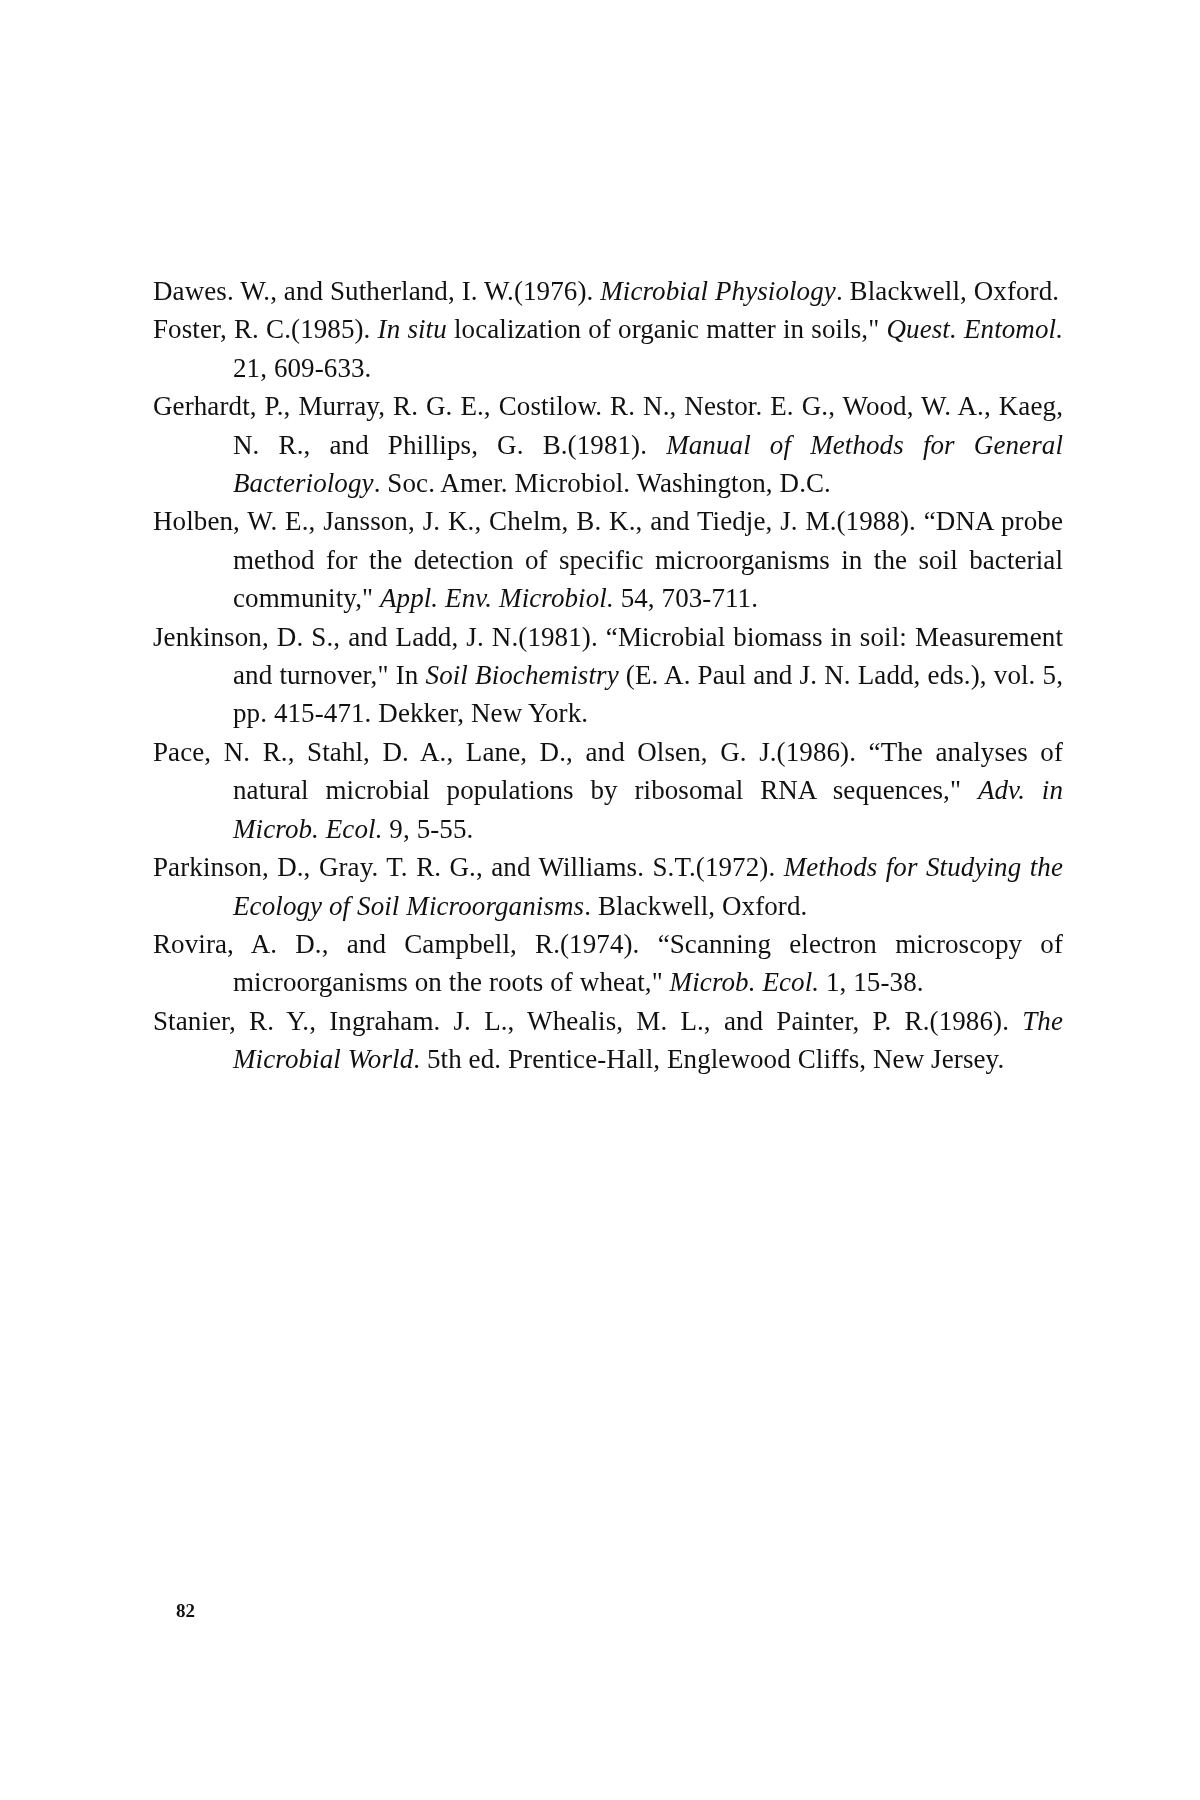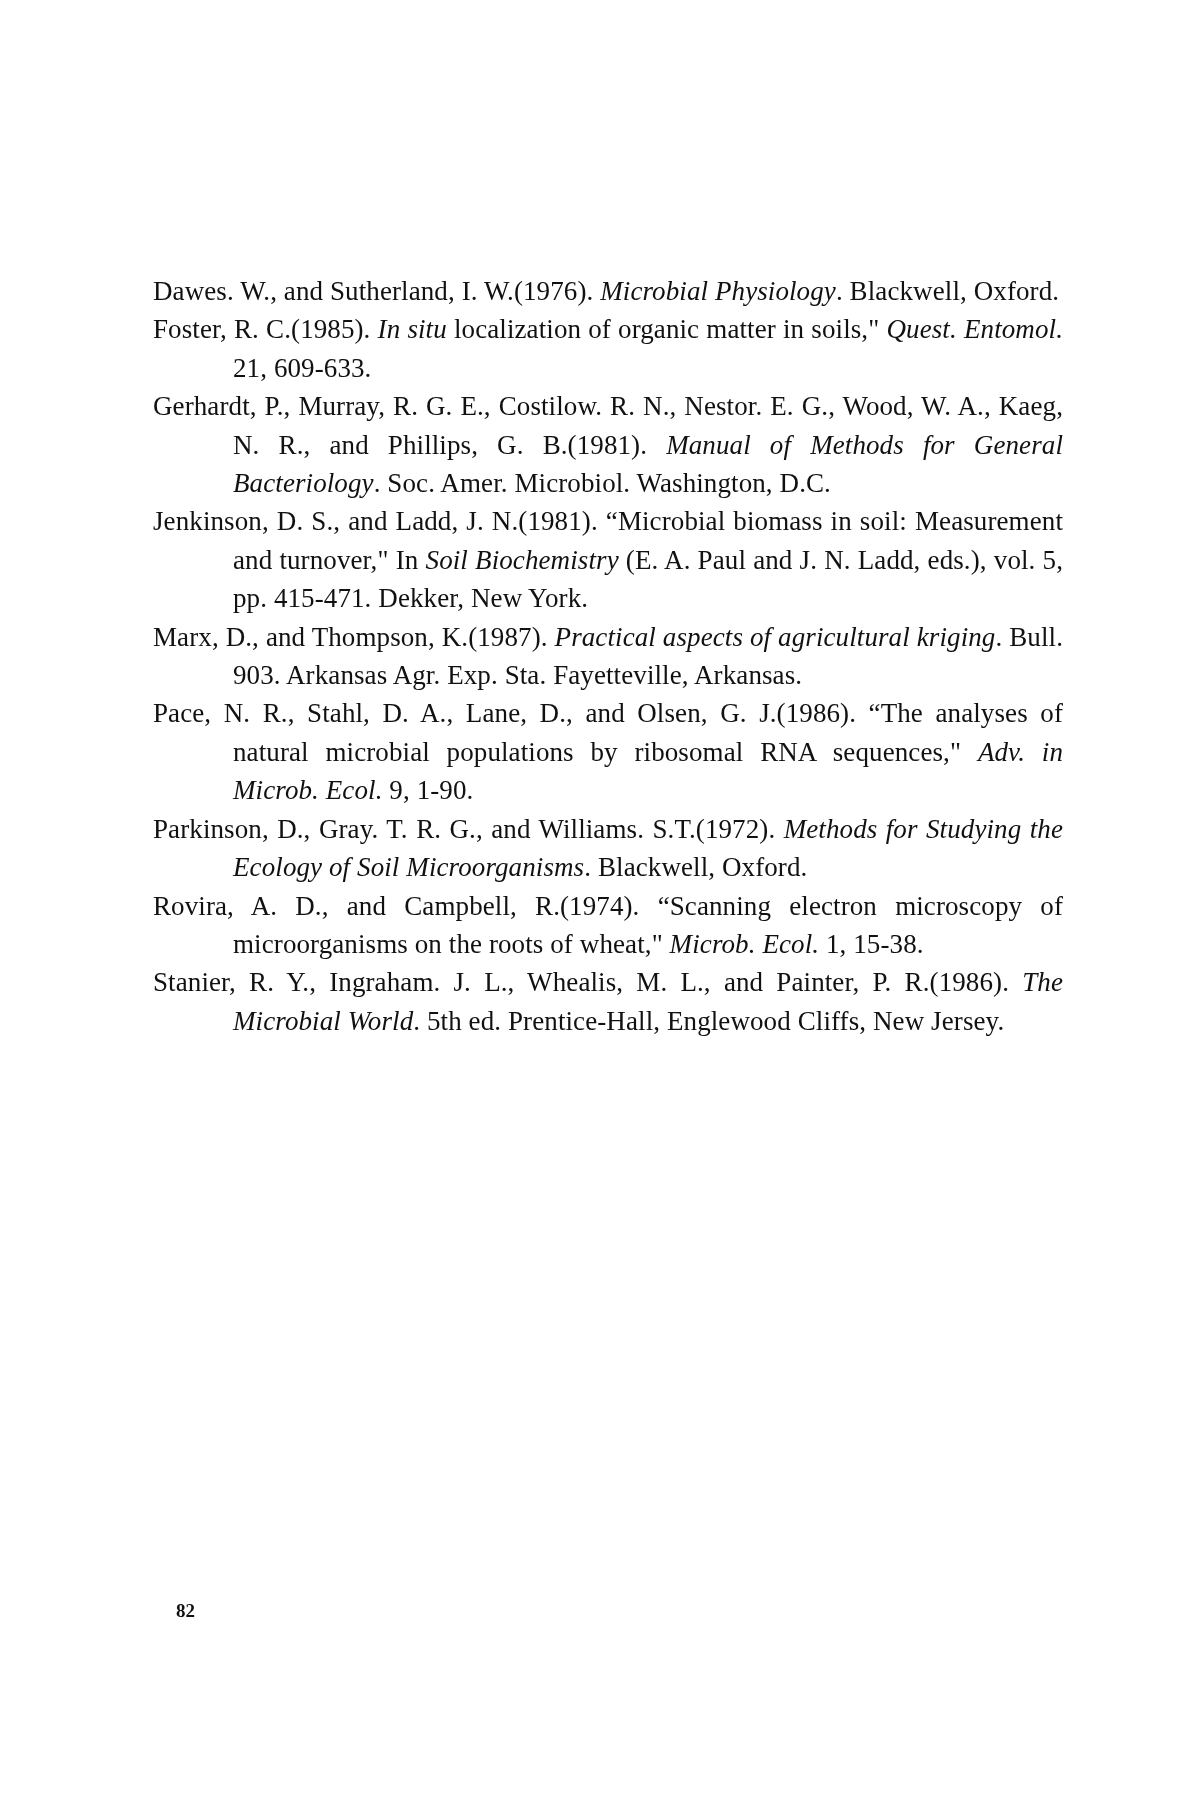--- a/index.html
+++ b/index.html
@@ -51,27 +51,27 @@
 <body>
 
 <div class="page">
   <div class="references">
     <p class="ref"><span>Dawes. W., and Sutherland, I. W.(1976). </span><span class="it">Microbial Physiology</span><span>. Blackwell, Oxford.</span></p>
 
     <p class="ref"><span>Foster, R. C.(1985). </span><span class="it">In situ</span><span> localization of organic matter in soils," </span><span class="it">Quest. Entomol.</span><span> 21, 609-633.</span></p>
 
     <p class="ref"><span>Gerhardt, P., Murray, R. G. E., Costilow. R. N., Nestor. E. G., Wood, W. A., Kaeg, N. R., and Phillips, G. B.(1981). </span><span class="it">Manual of Methods for General Bacteriology</span><span>. Soc. Amer. Microbiol. Washington, D.C.</span></p>
 
+    <p class="ref"><span>Holben, W. E., Jansson, J. K., Chelm, B. K., and Tiedje, J. M.(1988). “DNA probe method for the detection of specific microorganisms in the soil bacterial community," </span><span class="it">Appl. Env. Microbiol.</span><span> 54, 703-711.</span></p>
 
     <p class="ref"><span>Jenkinson, D. S., and Ladd, J. N.(1981). “Microbial biomass in soil: Measurement and turnover," In </span><span class="it">Soil Biochemistry</span><span> (E. A. Paul and J. N. Ladd, eds.), vol. 5, pp. 415-471. Dekker, New York.</span></p>
 
 
-    <p class="ref"><span>Marx, D., and Thompson, K.(1987). </span><span class="it">Practical aspects of agricultural kriging</span><span>. Bull. 903. Arkansas Agr. Exp. Sta. Fayetteville, Arkansas.</span></p>
 
-    <p class="ref"><span>Pace, N. R., Stahl, D. A., Lane, D., and Olsen, G. J.(1986). “The analyses of natural microbial populations by ribosomal RNA sequences," </span><span class="it">Adv. in Microb. Ecol.</span><span> 9, 1-90.</span></p>
+    <p class="ref"><span>Pace, N. R., Stahl, D. A., Lane, D., and Olsen, G. J.(1986). “The analyses of natural microbial populations by ribosomal RNA sequences," </span><span class="it">Adv. in Microb. Ecol.</span><span> 9, 5-55.</span></p>
 
 
     <p class="ref"><span>Parkinson, D., Gray. T. R. G., and Williams. S.T.(1972). </span><span class="it">Methods for Studying the Ecology of Soil Microorganisms</span><span>. Blackwell, Oxford.</span></p>
 
     <p class="ref"><span>Rovira, A. D., and Campbell, R.(1974). “Scanning electron microscopy of microorganisms on the roots of wheat," </span><span class="it">Microb. Ecol.</span><span> 1, 15-38.</span></p>
 
     <p class="ref"><span>Stanier, R. Y., Ingraham. J. L., Whealis, M. L., and Painter, P. R.(1986). </span><span class="it">The Microbial World</span><span>. 5th ed. Prentice-Hall, Englewood Cliffs, New Jersey.</span></p>
 
   </div>
 

